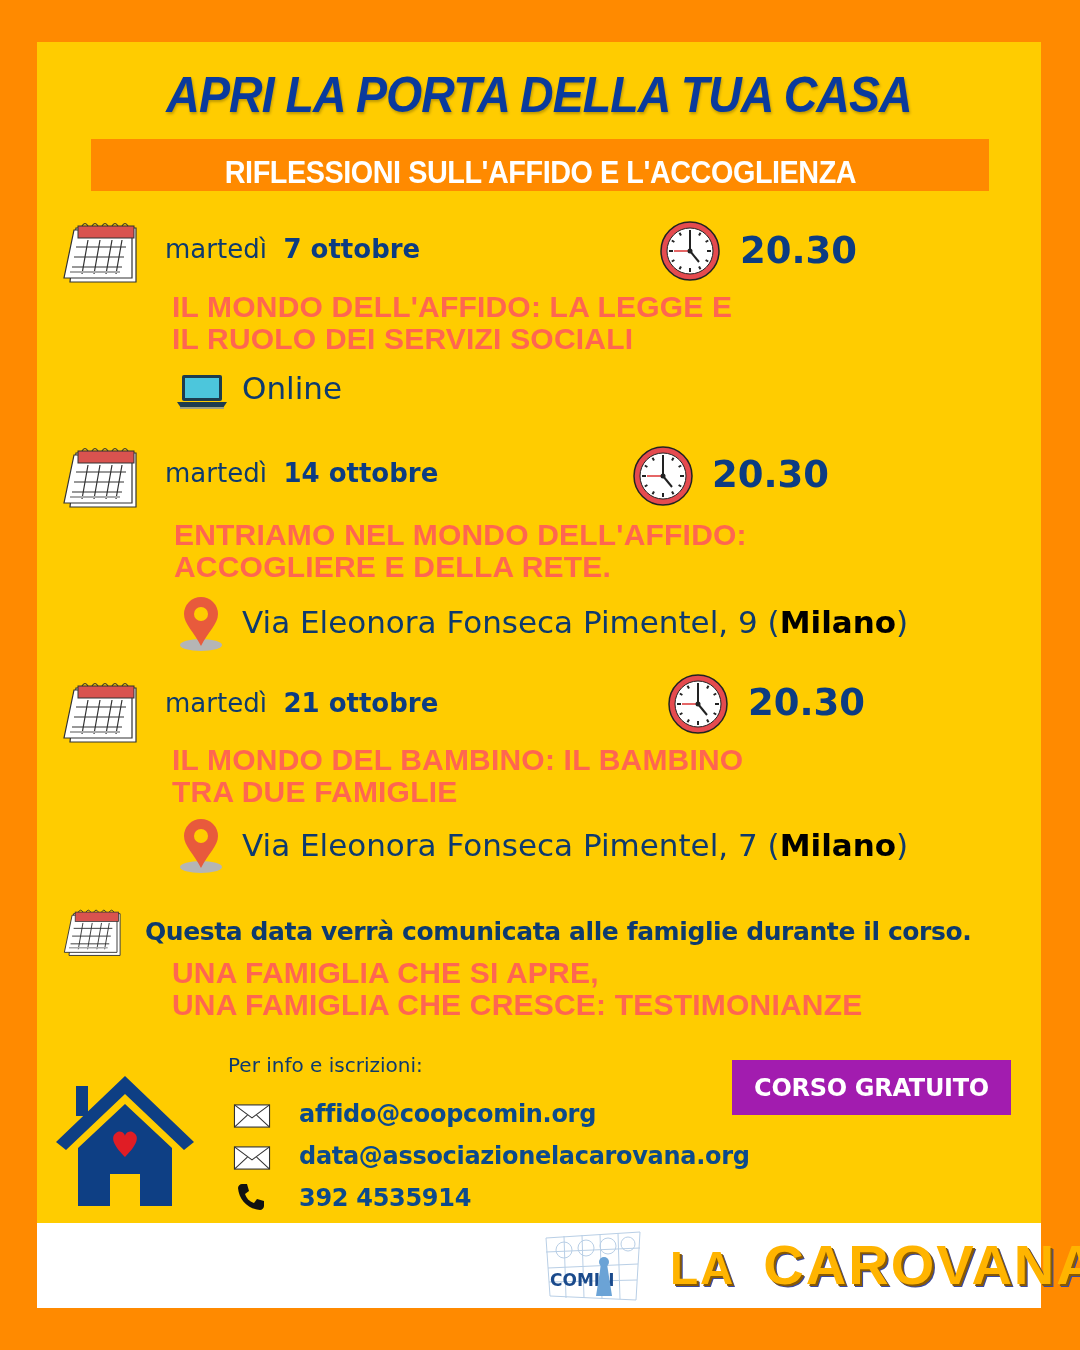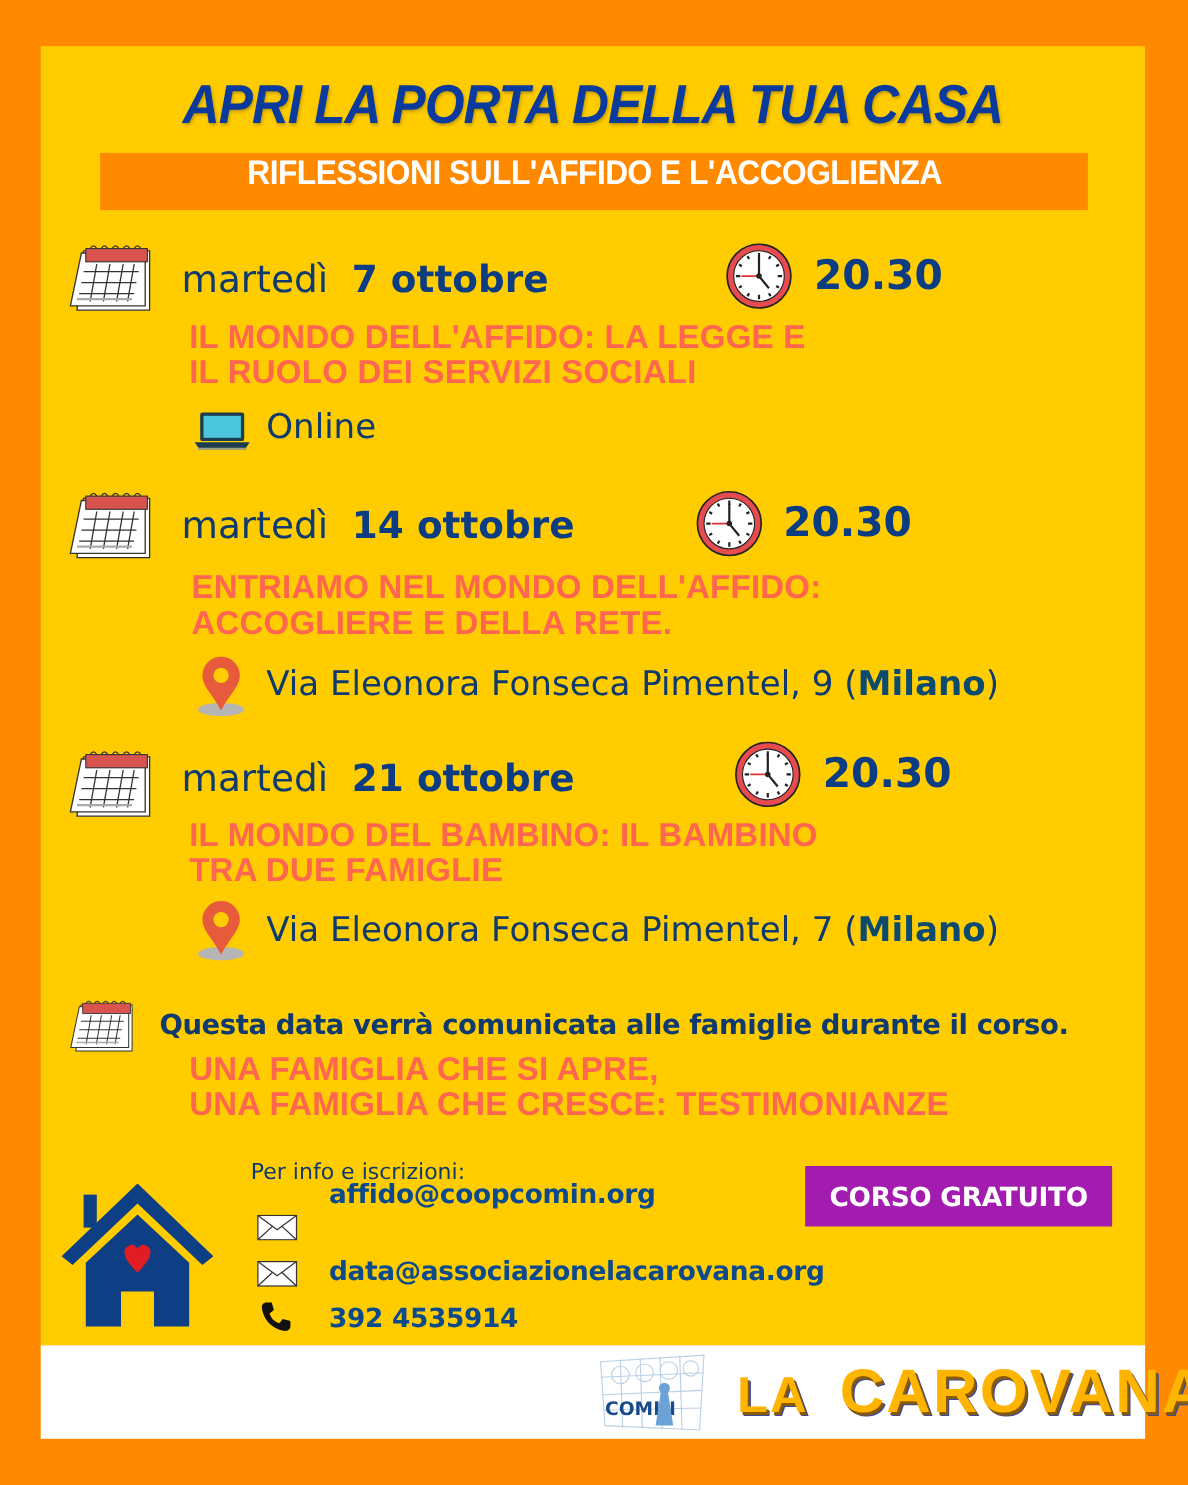--- a/index.html
+++ b/index.html
@@ -2,30 +2,30 @@
 <html><head>
 <meta charset="utf-8">
 <style>
   * { box-sizing: border-box; margin: 0; padding: 0; }
   html, body { width: 1080px; height: 1350px; overflow: hidden; }
   body { background: #ff8a00; position: relative; font-family: "DejaVu Sans", sans-serif; }
   .panel { position: absolute; left: 37px; top: 42px; width: 1004px; height: 1181px; background: #ffcc00; }
   .footer { position: absolute; left: 37px; top: 1223px; width: 1004px; height: 85px; background: #ffffff; }
   .abs { position: absolute; }
   .title { left: 37px; width: 1004px; top: 66px; text-align: center; font-family: "Liberation Sans", sans-serif; font-weight: 900; font-style: italic; font-size: 50px; color: #0a3a9c; letter-spacing: -1px; transform: scaleX(0.93); text-shadow: 1px 2px 3px rgba(0,0,0,0.25); }
-  .subtitle-bar { left: 91px; top: 139px; width: 898px; height: 52px; background: #ff8a00; display: flex; align-items: flex-start; justify-content: center; }
+  .subtitle-bar { left: 91px; top: 139px; width: 898px; height: 52px; background: #ff8a00; display: flex; align-items: flex-end; justify-content: center; }
   .subtitle { font-family: "Liberation Sans", sans-serif; font-weight: 700; font-size: 31px; color: #ffffff; letter-spacing: -0.5px; transform: scaleX(0.93); }
   .cal { width: 78px; height: 62px; }
-  .date-line { font-family: "DejaVu Sans", sans-serif; font-size: 34px; color: #0e3a6e; white-space: nowrap; }
+  .date-line { font-family: "DejaVu Sans", sans-serif; font-size: 26px; color: #0e3a6e; white-space: nowrap; }
   .date-line b { font-weight: 700; color: #0c3c82; }
   .clock { width: 62px; height: 62px; }
   .time { font-family: "DejaVu Sans", sans-serif; font-weight: 700; font-size: 37px; color: #0c3c82; }
   .topic { font-family: "Liberation Sans", sans-serif; font-weight: 700; font-size: 30px; line-height: 32px; color: #ff6650; white-space: nowrap; letter-spacing: 0.2px; }
   .place { font-family: "DejaVu Sans", sans-serif; font-size: 31px; color: #0e3a6e; white-space: nowrap; }
-  .place b { font-weight: 700; color: #0c4a6e; }
+  .place b { font-weight: 700; color: #000000; }
   .note { font-family: "DejaVu Sans", sans-serif; font-weight: 700; font-size: 25px; color: #0e3a6e; white-space: nowrap; letter-spacing: -0.4px; }
   .info-head { font-family: "DejaVu Sans", sans-serif; font-size: 20px; color: #0e3a6e; }
   .contact { font-family: "DejaVu Sans", sans-serif; font-weight: 700; font-size: 24px; color: #0c4a8c; white-space: nowrap; letter-spacing: -0.3px; }
   .badge { left: 732px; top: 1060px; width: 279px; height: 55px; background: #a21caf; display: flex; align-items: center; justify-content: center; }
   .badge span { font-family: "DejaVu Sans", sans-serif; font-weight: 700; font-size: 24px; color: #ffffff; letter-spacing: -0.3px; }
   .logo-comin { left: 540px; top: 1230px; width: 105px; height: 72px; }
   .logo-carovana { left: 670px; top: 1232px; width: 360px; height: 66px; font-family: "Liberation Sans", sans-serif; font-weight: 900; font-size: 56px; color: #ffb400; letter-spacing: 2px; text-shadow: 2px 2px 0 #8a5a00, 3px 3px 0 #3a4aa0; white-space: nowrap; }
   .logo-carovana .la { font-size: 46px; margin-right: 28px; }
 </style>
 </head>
@@ -162,21 +162,21 @@
 <svg class="abs" style="left:56px;top:1076px;width:138px;height:132px" viewBox="0 0 138 132">
   <rect x="20" y="10" width="12" height="30" fill="#0e3f84"></rect>
   <path d="M69 0 L138 66 L128 74 L69 18 L10 74 L0 66 Z" fill="#0e3f84"></path>
   <path d="M69 28 L116 72 L116 130 L84 130 L84 98 L54 98 L54 130 L22 130 L22 72 Z" fill="#0e3f84"></path>
   <path d="M69 81 C60 72 53 62 60 57 C65 53 69 58 69 60 C69 58 73 53 78 57 C85 62 78 72 69 81 Z" fill="#e01d25"></path>
 </svg>
 <div class="abs info-head" style="left:228px;top:1053px">Per info e iscrizioni:</div>
 <svg class="abs" style="left:233px;top:1104px;width:38px;height:24px">
     <use href="#env"></use>
   </svg>
-<div class="abs contact" style="left:299px;top:1072px">affido@coopcomin.org</div>
+<div class="abs contact" style="left:299px;top:1100px">affido@coopcomin.org</div>
 <svg class="abs" style="left:233px;top:1146px;width:38px;height:24px">
     <use href="#env"></use>
   </svg>
 <div class="abs contact" style="left:299px;top:1142px">data@associazionelacarovana.org</div>
 <svg class="abs" style="left:236px;top:1182px;width:30px;height:30px" viewBox="0 0 30 30">
   <path d="M6 2 L11 2 L13 9 L9 12 C11 17 13 19 18 21 L21 17 L28 19 L28 24 C28 26 26 28 24 28 C12 27 3 18 2 6 C2 4 4 2 6 2 Z" fill="#111"></path>
 </svg>
 <div class="abs contact" style="left:299px;top:1184px">392 4535914</div>
 
 <div class="abs badge">

